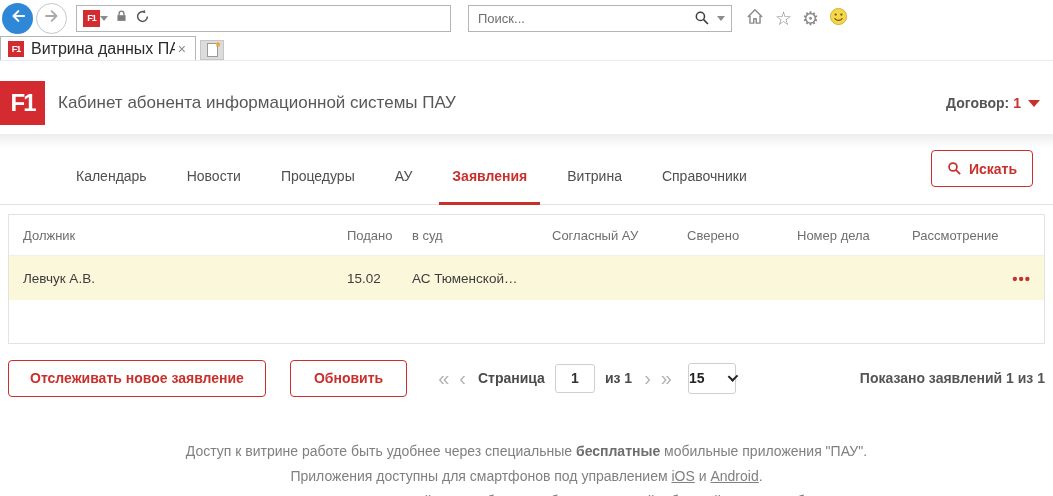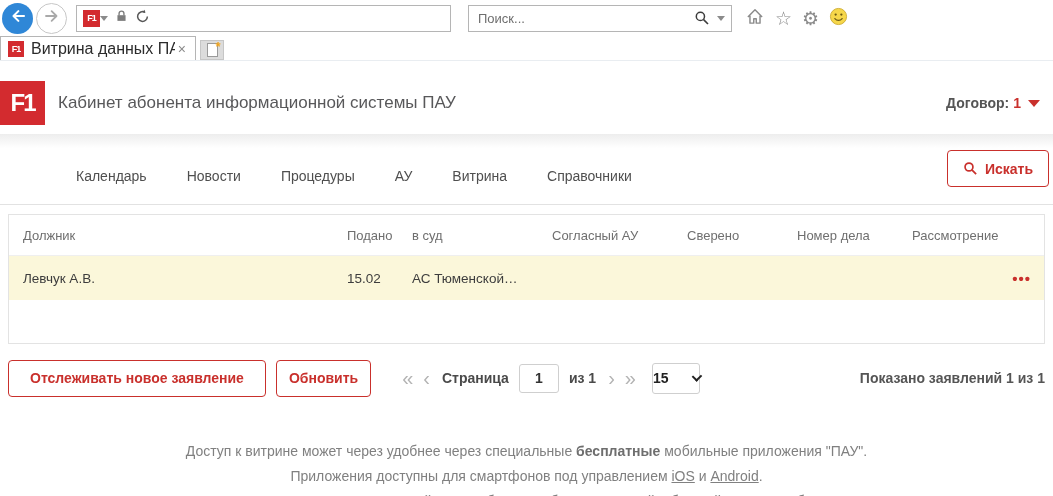--- a/index.html
+++ b/index.html
@@ -39,34 +39,34 @@
   .contract { margin-left:auto; margin-right:13px; font-size:14px; font-weight:bold; color:#555; display:flex; align-items:center; gap:4px; cursor:pointer; }
   .contract .val { color:#c9302c; }
   .contract .tri { width:0; height:0; border-left:6px solid transparent; border-right:6px solid transparent; border-top:7px solid #c9302c; margin-left:3px; }
 
   
   .nav { height:57px; margin-top:14px; display:flex; align-items:center; border-bottom:1px solid #e2e2e2; padding-left:56px; position:relative; }
   .nav-tab { font-size:14px; color:#4f4f4f; padding:0 19px; margin:0 1px; height:100%; display:flex; align-items:center; position:relative; cursor:pointer; }
   .nav-tab.active { color:#c9302c; font-weight:bold; }
   .nav-tab.active::after { content:""; position:absolute; left:6px; right:6px; bottom:-1px; height:3px; background:#c9302c; }
   .btn { background:#fff; border:1px solid #c9302c; border-radius:4px; color:#c9302c; font-weight:bold; font-size:14px; font-family:"Liberation Sans",sans-serif; display:inline-flex; align-items:center; justify-content:center; cursor:pointer; }
-  .search-btn { position:absolute; right:4px; top:2px; height:37px; width:102px; gap:7px; }
+  .search-btn { position:absolute; right:20px; top:2px; height:37px; width:102px; gap:7px; }
 
   
   .grid { margin:9px 8px 0 8px; border:1px solid #e3e3e3; height:130px; font-size:13px; }
   .grid-row { display:grid; grid-template-columns:338px 65px 140px 135px 110px 115px 100px 1fr; align-items:center; }
   .grid-head { height:41px; color:#6f6f6f; border-bottom:1px solid #efefef; }
   .grid-data { height:44px; background:#fbf7da; color:#3d3d3d; font-size:13.5px; cursor:pointer; }
   .cell:first-child { padding-left:14px; }
   .cell-menu { text-align:right; padding-right:13px; color:#c9302c; font-weight:bold; font-size:15px; letter-spacing:1px; cursor:pointer; }
 
   
   .actions { display:flex; align-items:center; margin:15px 8px 0 8px; height:38px; }
   .track-btn { height:37px; padding:0 21px; }
-  .refresh-btn { height:37px; padding:0 12px; margin-left:10px; }
+  .refresh-btn { height:37px; padding:0 23px; margin-left:24px; }
   .pager { display:flex; align-items:center; margin-left:29px; gap:6px; }
   .pg-arrow { color:#b3b3b3; font-size:20px; padding:0 2px; cursor:default; line-height:1; }
   .pg-label { font-size:14px; font-weight:bold; color:#4a4a4a; margin:0 4px; }
   .pg-input { width:40px; height:29px; border:1px solid #cfcfcf; border-radius:3px; text-align:center; font-size:14px; font-weight:bold; color:#333; font-family:"Liberation Sans",sans-serif; outline:none; }
   .pg-size { width:48px; height:31px; border:1px solid #cfcfcf; border-radius:3px; display:flex; align-items:center; justify-content:center; gap:23px; font-size:14px; font-weight:bold; color:#222; margin-left:8px; cursor:pointer; }
   .chev-down { width:8px; height:8px; border-right:2px solid #222; border-bottom:2px solid #222; transform:rotate(45deg) translateY(-2px); }
   .summary { margin-left:auto; font-size:14px; font-weight:bold; color:#555; }
 
   
   .footer { margin-top:42px; text-align:center; font-size:14px; color:#808080; line-height:25px; }
@@ -162,20 +162,21 @@
       <span class="val">1</span>
       <span class="tri"></span>
     </div>
   </div>
 
   <div class="nav">
     <div class="nav-tab">Календарь</div>
     <div class="nav-tab">Новости</div>
     <div class="nav-tab">Процедуры</div>
     <div class="nav-tab">АУ</div>
+    <div class="nav-tab active">Заявления</div>
     <div class="nav-tab">Витрина</div>
     <div class="nav-tab">Справочники</div>
     <button class="btn search-btn">
       <span style="display:flex;">
         <svg width="15" height="15" viewBox="0 0 16 16">
             <circle cx="6.4" cy="6.4" r="4.2" fill="none" stroke="#c9302c" stroke-width="1.8"></circle>
             <line x1="9.7" y1="9.7" x2="14" y2="14" stroke="#c9302c" stroke-width="1.9"></line>
           </svg>
       </span>
       <span>Искать</span>
@@ -221,21 +222,21 @@
         <span>15</span>
         <span class="chev-down"></span>
       </div>
     </div>
 
     <div class="summary">Показано заявлений 1 из 1</div>
   </div>
 
   <div class="footer">
     <div>
-      <span>Доступ к витрине может через удобнее через специальные </span><b>бесплатные</b><span> мобильные приложения "ПАУ".</span>
+      <span>Доступ к витрине работе быть удобнее через специальные </span><b>бесплатные</b><span> мобильные приложения "ПАУ".</span>
     </div>
     <div>
       <span>Приложения доступны для смартфонов под управлением </span><a class="flink">iOS</a><span> и </span><a class="flink">Android</a><span>.</span>
     </div>
     <div>
       <span>При возникновении вопросов, замечаний или проблем в работе с витриной, обращайтесь в </span><a class="flink">службу поддержки</a><span>.</span>
     </div>
   </div>
 
 </div>

